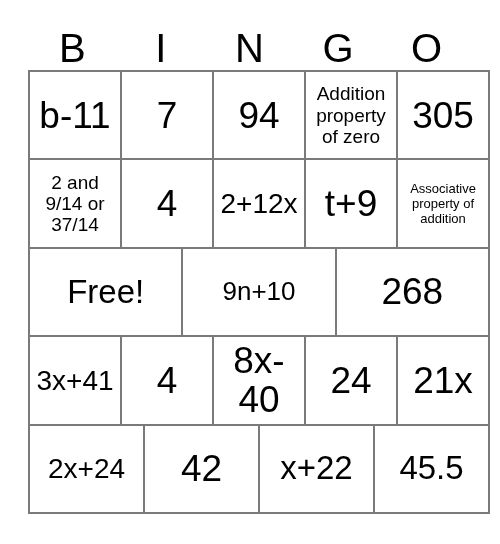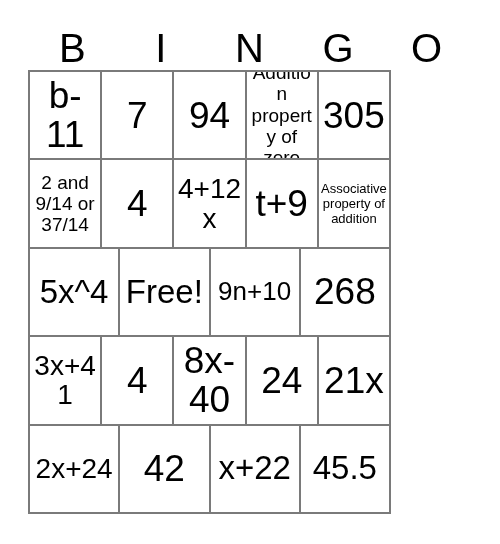--- a/index.html
+++ b/index.html
@@ -41,21 +41,21 @@
     font-weight: 400;
     letter-spacing: 0px;
     color: #000000;
   }
 
   
   #grid {
     position: absolute;
     left: 28px;
     top: 70px;
-    width: 363px;
+    width: 462px;
     height: 444px;
     box-sizing: border-box;
     border-top: 2px solid #7a7a7a;
     border-left: 2px solid #7a7a7a;
     display: flex;
     flex-direction: column;
   }
   .grid-row {
     flex: 1 1 0;
     display: flex;
@@ -123,34 +123,31 @@
     </div>
 
     <div class="grid-row">
       <div class="cell">
           <span class="cell-text sz-xs">2 and 9/14 or 37/14</span>
         </div>
       <div class="cell">
           <span class="cell-text sz-xl">4</span>
         </div>
       <div class="cell">
-          <span class="cell-text sz-md">4+12x</span>
+          <span class="cell-text sz-md">2+12x</span>
         </div>
       <div class="cell">
           <span class="cell-text sz-xl">t+9</span>
         </div>
       <div class="cell">
           <span class="cell-text sz-xxs">Associative property of addition</span>
         </div>
     </div>
 
     <div class="grid-row">
-      <div class="cell">
-          <span class="cell-text sz-lg">5x^4</span>
-        </div>
       <div class="cell">
           <span class="cell-text sz-lg">Free!</span>
         </div>
       <div class="cell">
           <span class="cell-text sz-sm">9n+10</span>
         </div>
       <div class="cell">
           <span class="cell-text sz-xl">268</span>
         </div>
     </div>

